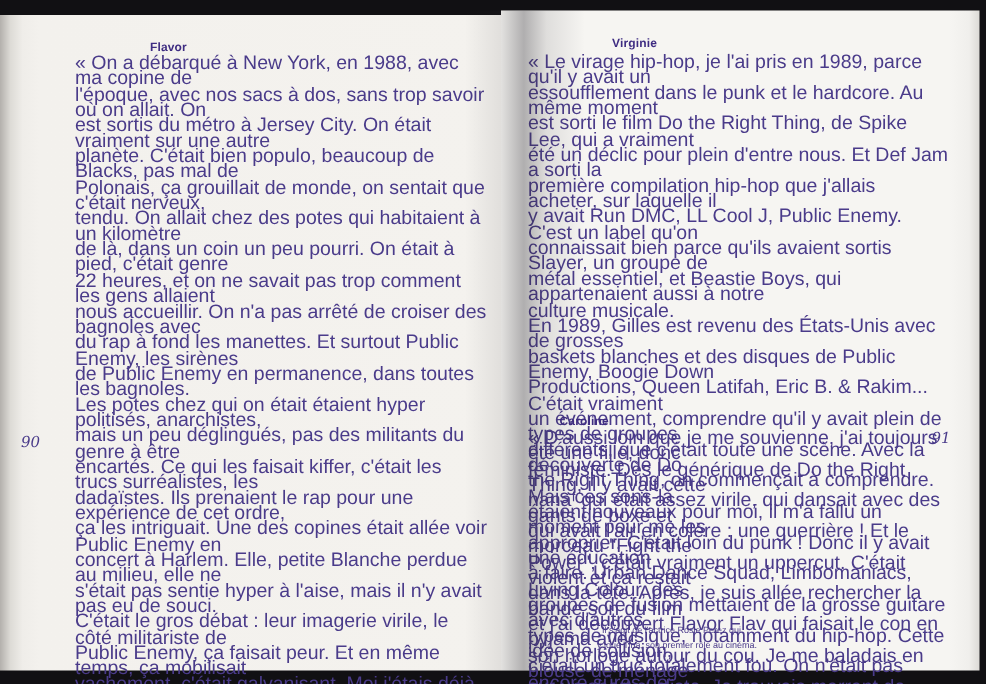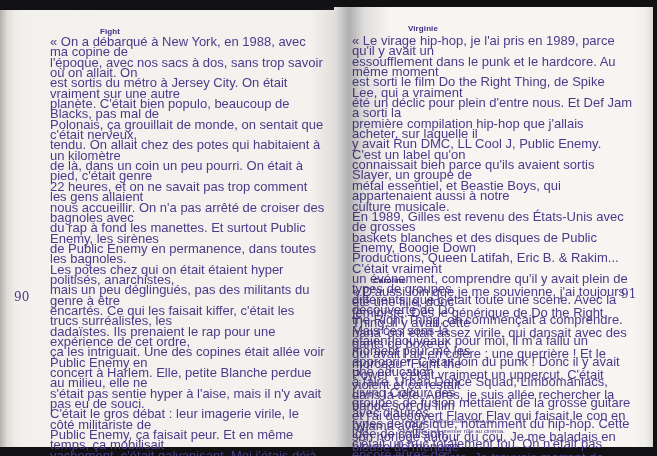--- a/index.html
+++ b/index.html
@@ -42,33 +42,33 @@
   .t-caroline{left:39px;top:269px;}
   .b-caroline{left:18px;top:280px;width:280px;}
   .footnote{
     position:absolute;left:64px;top:407px;width:190px;
     font-size:6px;line-height:9.5px;color:#4a3b8a;
   }
   .fn-marker{font-style:italic;font-size:5px;vertical-align:super;margin-right:2px;}
   .fn-lines{white-space:pre-line;}
   .page-num{
     position:absolute;
-    font-family:"DejaVu Serif", serif;
-    font-size:12px;color:#4a3b8a;
+    font-family:"DejaVu Serif", serif;font-style:italic;
+    font-size:10px;color:#4a3b8a;
   }
   .num-left{left:14px;top:280px;}
   .num-right{left:287px;top:280px;}
 </style>
 </head>
 <body>
 
 <div class="scan">
 
   <div class="page page-left">
-    <h3 class="sec-title t-gilles">Fight</h3>
+    <h3 class="sec-title t-gilles">Flavor</h3>
     <div class="body-text b-gilles">« On a débarqué à New York, en 1988, avec ma copine de
 l'époque, avec nos sacs à dos, sans trop savoir où on allait. On
 est sortis du métro à Jersey City. On était vraiment sur une autre
 planète. C'était bien populo, beaucoup de Blacks, pas mal de
 Polonais, ça grouillait de monde, on sentait que c'était nerveux,
 tendu. On allait chez des potes qui habitaient à un kilomètre
 de là, dans un coin un peu pourri. On était à pied, c'était genre
 22 heures, et on ne savait pas trop comment les gens allaient
 nous accueillir. On n'a pas arrêté de croiser des bagnoles avec
 du rap à fond les manettes. Et surtout Public Enemy, les sirènes

